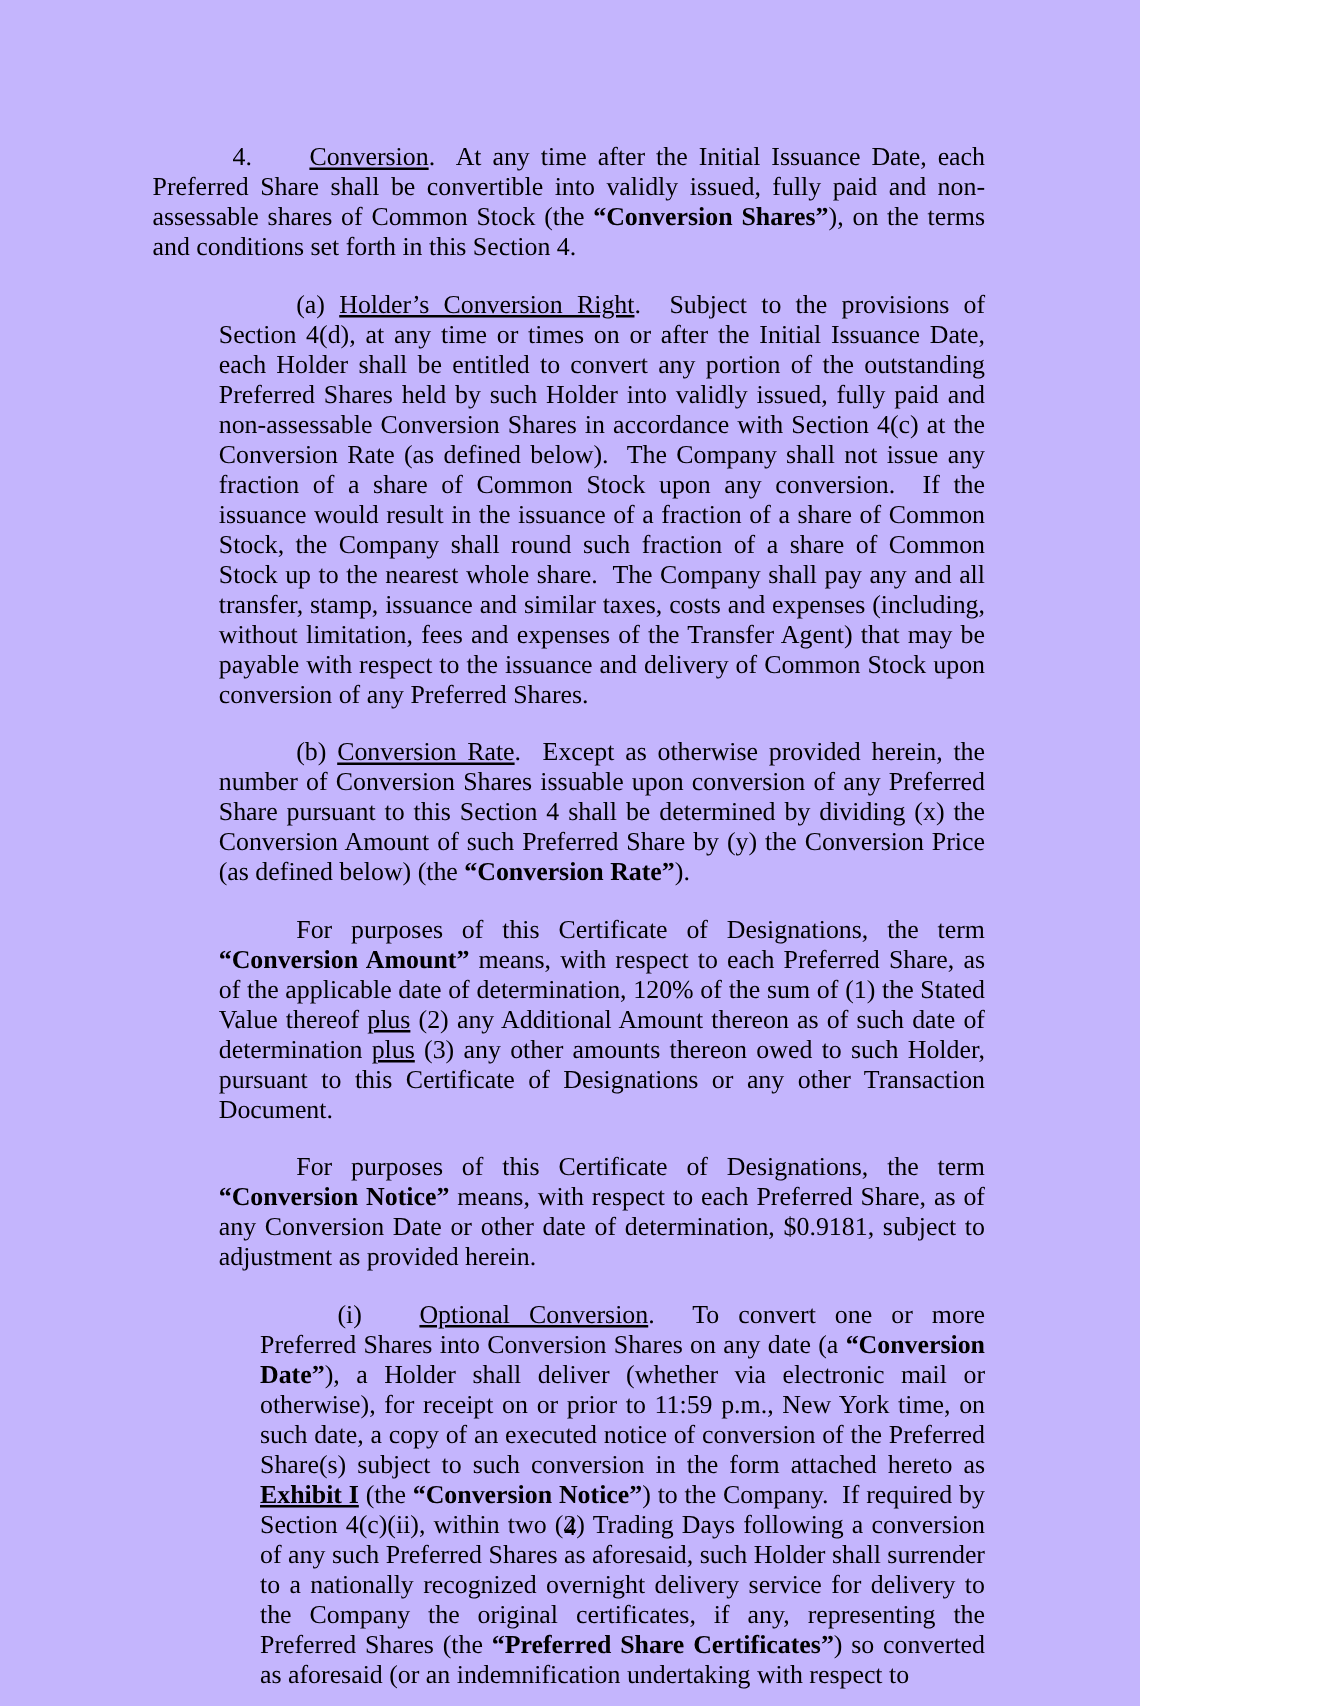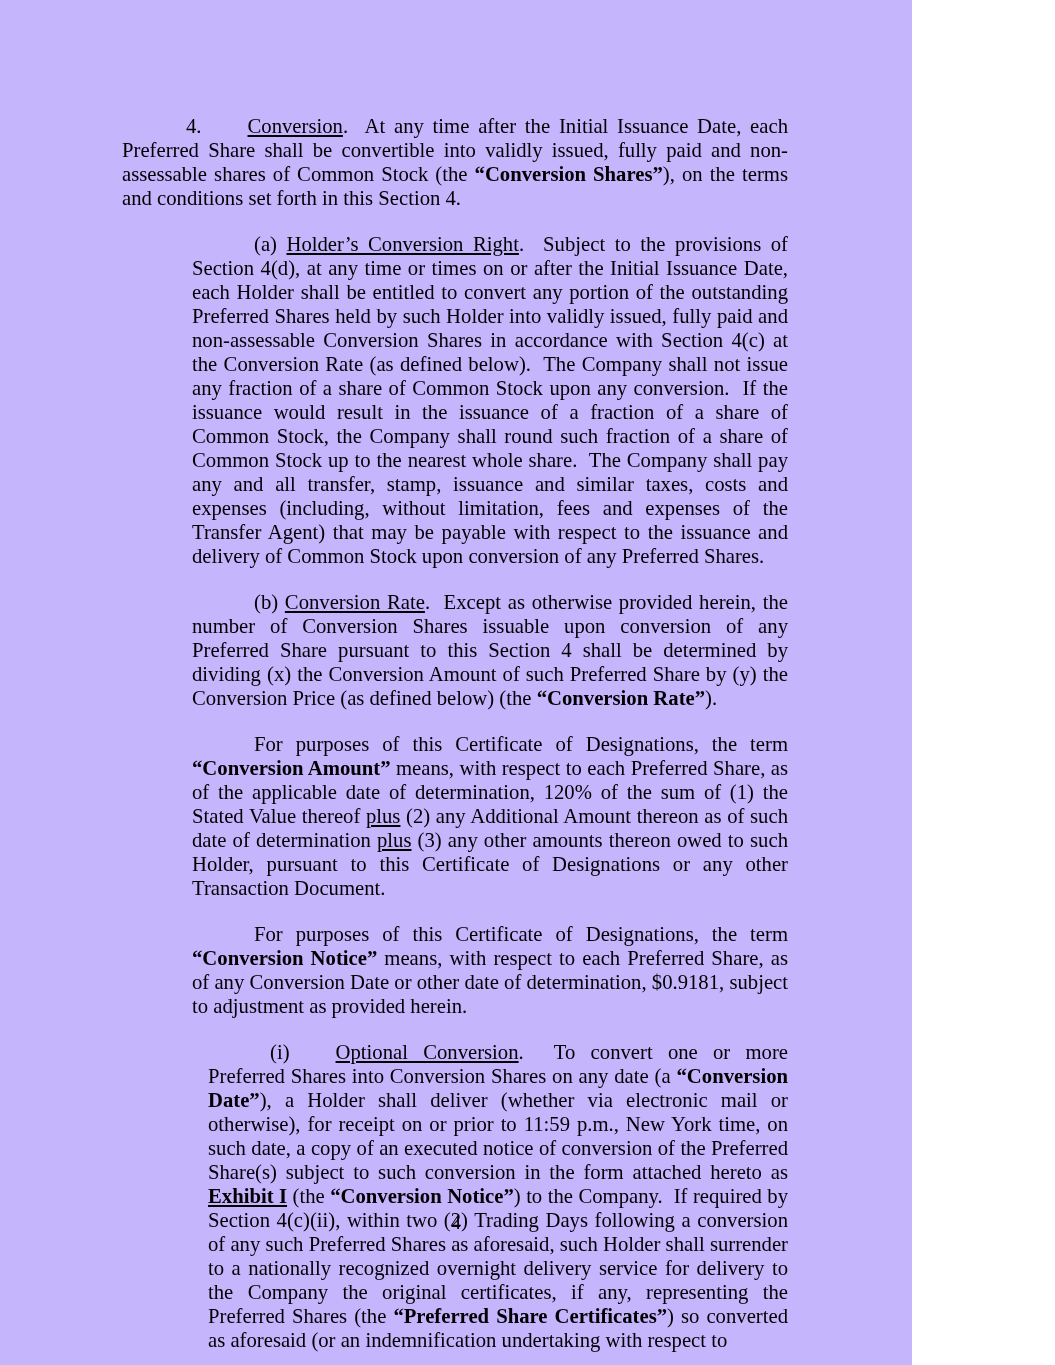--- a/index.html
+++ b/index.html
@@ -19,21 +19,21 @@
     overflow: hidden;
   }
   .doc-body {
     padding: 114px 124px 0 122px;
   }
   .para {
     margin: 0 0 22px 0;
     text-align: justify;
   }
   .level0 { text-indent: 64px; }
-  .level1 { margin-left: 70px;  text-indent: 62px; font-family: Liberation Serif, serif; }
+  .level1 { margin-left: 53px;  text-indent: 62px; font-family: Liberation Serif, serif; }
   .level2 { margin-left: 86px; text-indent: 62px; }
   .b { font-weight: bold; }
   .u { text-decoration: underline; }
   .tab { display: inline-block; width: 46px; }
   .page-footer {
     position: absolute;
     top: 1210px;
     left: 0;
     width: 100%;
     text-align: center;

